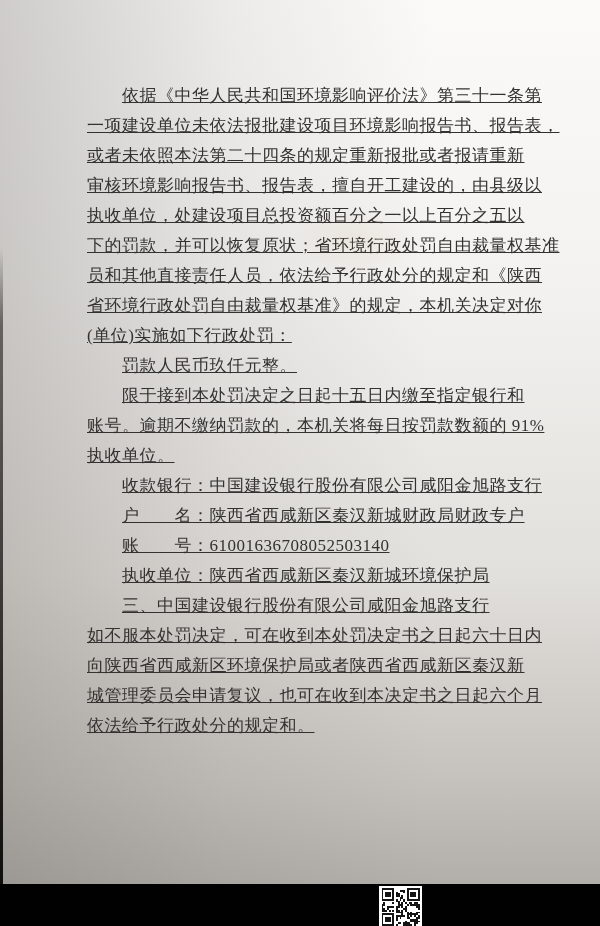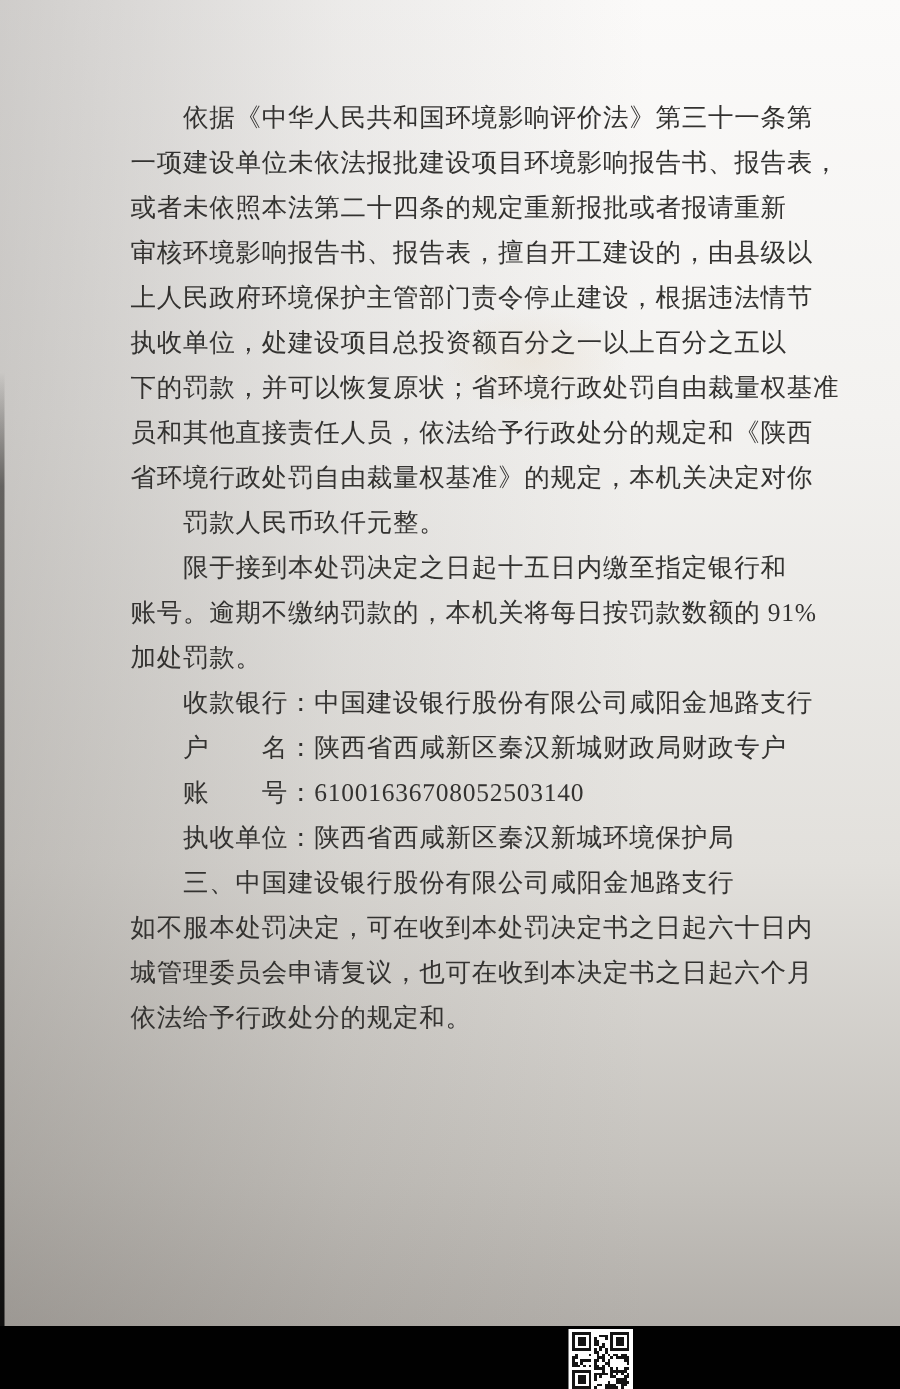--- a/index.html
+++ b/index.html
@@ -15,23 +15,24 @@
       radial-gradient(90px 50px at 355px 240px, rgba(215,185,140,0.15), rgba(215,185,140,0) 70%),
       linear-gradient(to right, rgba(105,100,95,0.30), rgba(105,100,95,0.10) 38%, rgba(255,255,255,0) 72%),
       linear-gradient(to bottom, #fbfaf9 0%, #f3f2f0 30%, #e2e0dc 62%, #c4c1bc 85%, #aaa6a1 100%);
   }
   
   .left-edge{
     position:absolute;left:0;top:248px;width:3px;height:636px;
     background:linear-gradient(to bottom, rgba(0,0,0,0), rgba(20,18,16,0.55) 12%, rgba(10,9,8,0.8) 70%, rgba(0,0,0,0.9));
   }
   .text-block{
-    position:absolute;left:87px;top:64px;width:444px;
+    position:absolute;left:87px;top:81px;width:444px;
     font-size:17px;line-height:30px;color:#333230;
     letter-spacing:0.5px;
+    text-decoration:underline;
   }
   .line{height:30px;white-space:nowrap;}
   .line.indent{padding-left:35px;}
   .bottom-bar{
     position:absolute;left:0;top:884px;width:600px;height:42px;
     background:#010101;
   }
   .qr{
     position:absolute;left:379px;top:2px;width:39px;height:38px;
     background:#ffffff;padding:2px;
@@ -41,35 +42,36 @@
 </head>
 <body>
 
 <div class="photo">
   <div class="left-edge"></div>
   <div class="text-block" id="text-block">
       <div class="line indent">依据《中华人民共和国环境影响评价法》第三十一条第</div>
       <div class="line">一项建设单位未依法报批建设项目环境影响报告书、报告表，</div>
       <div class="line">或者未依照本法第二十四条的规定重新报批或者报请重新</div>
       <div class="line">审核环境影响报告书、报告表，擅自开工建设的，由县级以</div>
-      <div class="line">上人民政府环境保护主管部门责令停止建设，根据违法情节</div>
       <div class="line">执收单位，处建设项目总投资额百分之一以上百分之五以</div>
       <div class="line">下的罚款，并可以恢复原状；省环境行政处罚自由裁量权基准</div>
       <div class="line">员和其他直接责任人员，依法给予行政处分的规定和《陕西</div>
       <div class="line">省环境行政处罚自由裁量权基准》的规定，本机关决定对你</div>
+      <div class="line">(单位)实施如下行政处罚：</div>
       <div class="line indent">罚款人民币玖仟元整。</div>
       <div class="line indent">限于接到本处罚决定之日起十五日内缴至指定银行和</div>
       <div class="line">账号。逾期不缴纳罚款的，本机关将每日按罚款数额的 91%</div>
-      <div class="line">加处罚款。</div>
+      <div class="line">执收单位。</div>
       <div class="line indent">收款银行：中国建设银行股份有限公司咸阳金旭路支行</div>
       <div class="line indent">户　　名：陕西省西咸新区秦汉新城财政局财政专户</div>
       <div class="line indent">账　　号：61001636708052503140</div>
       <div class="line indent">执收单位：陕西省西咸新区秦汉新城环境保护局</div>
       <div class="line indent">三、中国建设银行股份有限公司咸阳金旭路支行</div>
       <div class="line">如不服本处罚决定，可在收到本处罚决定书之日起六十日内</div>
+      <div class="line">向陕西省西咸新区环境保护局或者陕西省西咸新区秦汉新</div>
       <div class="line">城管理委员会申请复议，也可在收到本决定书之日起六个月</div>
       <div class="line">依法给予行政处分的规定和。</div>
     </div>
   <div class="bottom-bar">
     <div class="qr">
       <svg id="qr-svg" viewBox="0 0 21 21">
           <rect x="0" y="0" width="1" height="1" fill="#141414"></rect>
           <rect x="1" y="0" width="1" height="1" fill="#141414"></rect>
           <rect x="2" y="0" width="1" height="1" fill="#141414"></rect>
           <rect x="3" y="0" width="1" height="1" fill="#141414"></rect>

